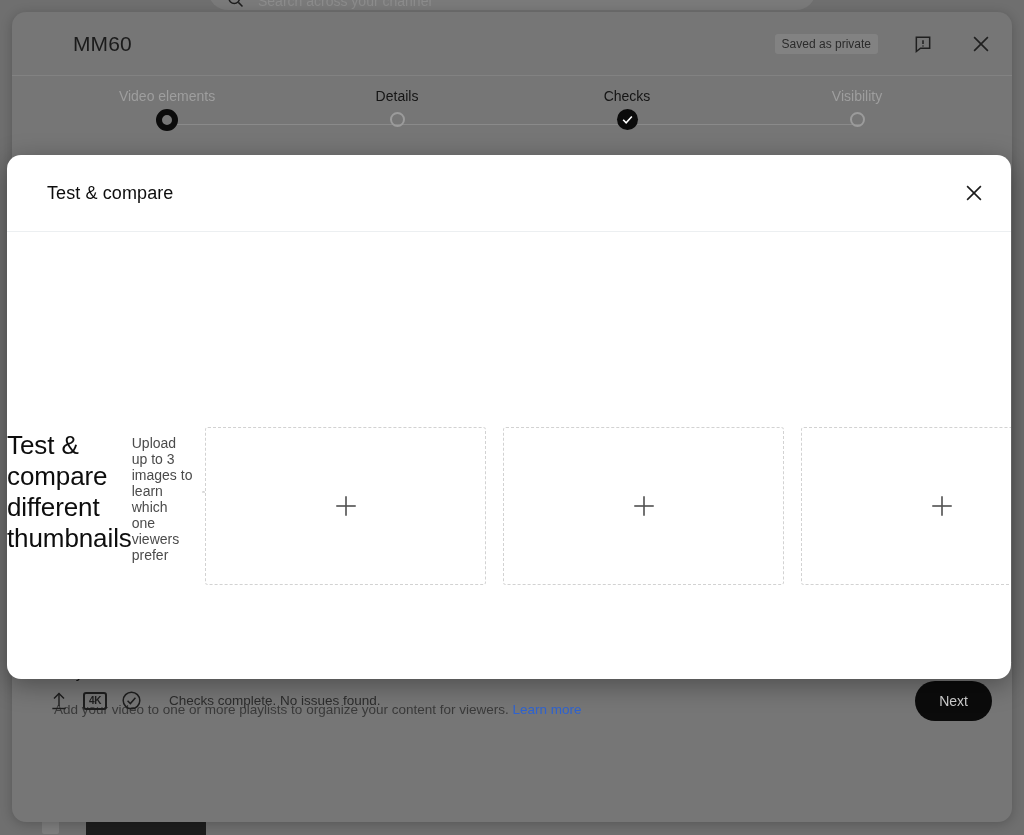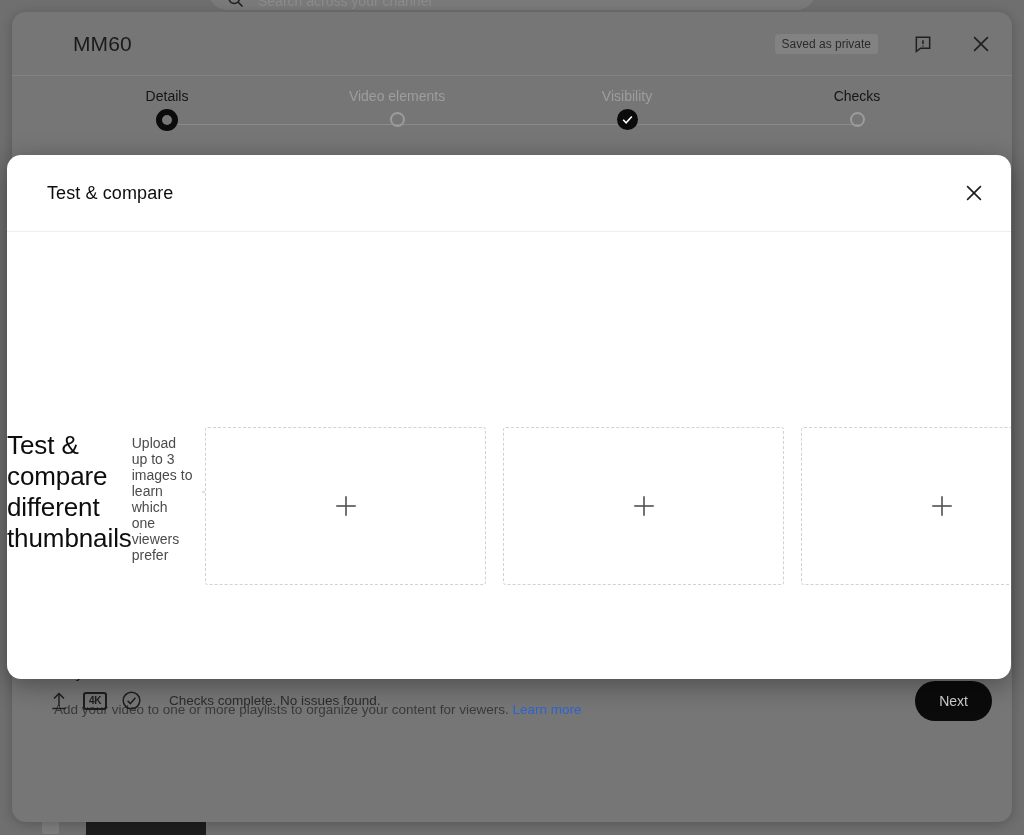--- a/index.html
+++ b/index.html
@@ -452,31 +452,31 @@
           <svg width="22" height="22" viewBox="0 0 24 24" fill="none" stroke="currentColor" stroke-width="1.7">
             <line x1="4.5" y1="4.5" x2="19.5" y2="19.5"></line>
             <line x1="19.5" y1="4.5" x2="4.5" y2="19.5"></line>
           </svg>
         </span>
       </div>
     </div>
 
     <div class="stepper">
       <div class="step-labels">
+        <div class="step">
+          <span class="step-label">Video elements</span>
+        </div>
         <div class="step active">
           <span class="step-label">Details</span>
         </div>
-        <div class="step">
-          <span class="step-label">Video elements</span>
+        <div class="step done">
+          <span class="step-label">Checks</span>
         </div>
         <div class="step">
           <span class="step-label">Visibility</span>
-        </div>
-        <div class="step done">
-          <span class="step-label">Checks</span>
         </div>
       </div>
       <div class="step-track">
         <div class="track-line"></div>
         <div class="dots">
           <div class="dot-wrap">
             <span class="dot active"></span>
           </div>
           <div class="dot-wrap">
             <span class="dot"></span>

